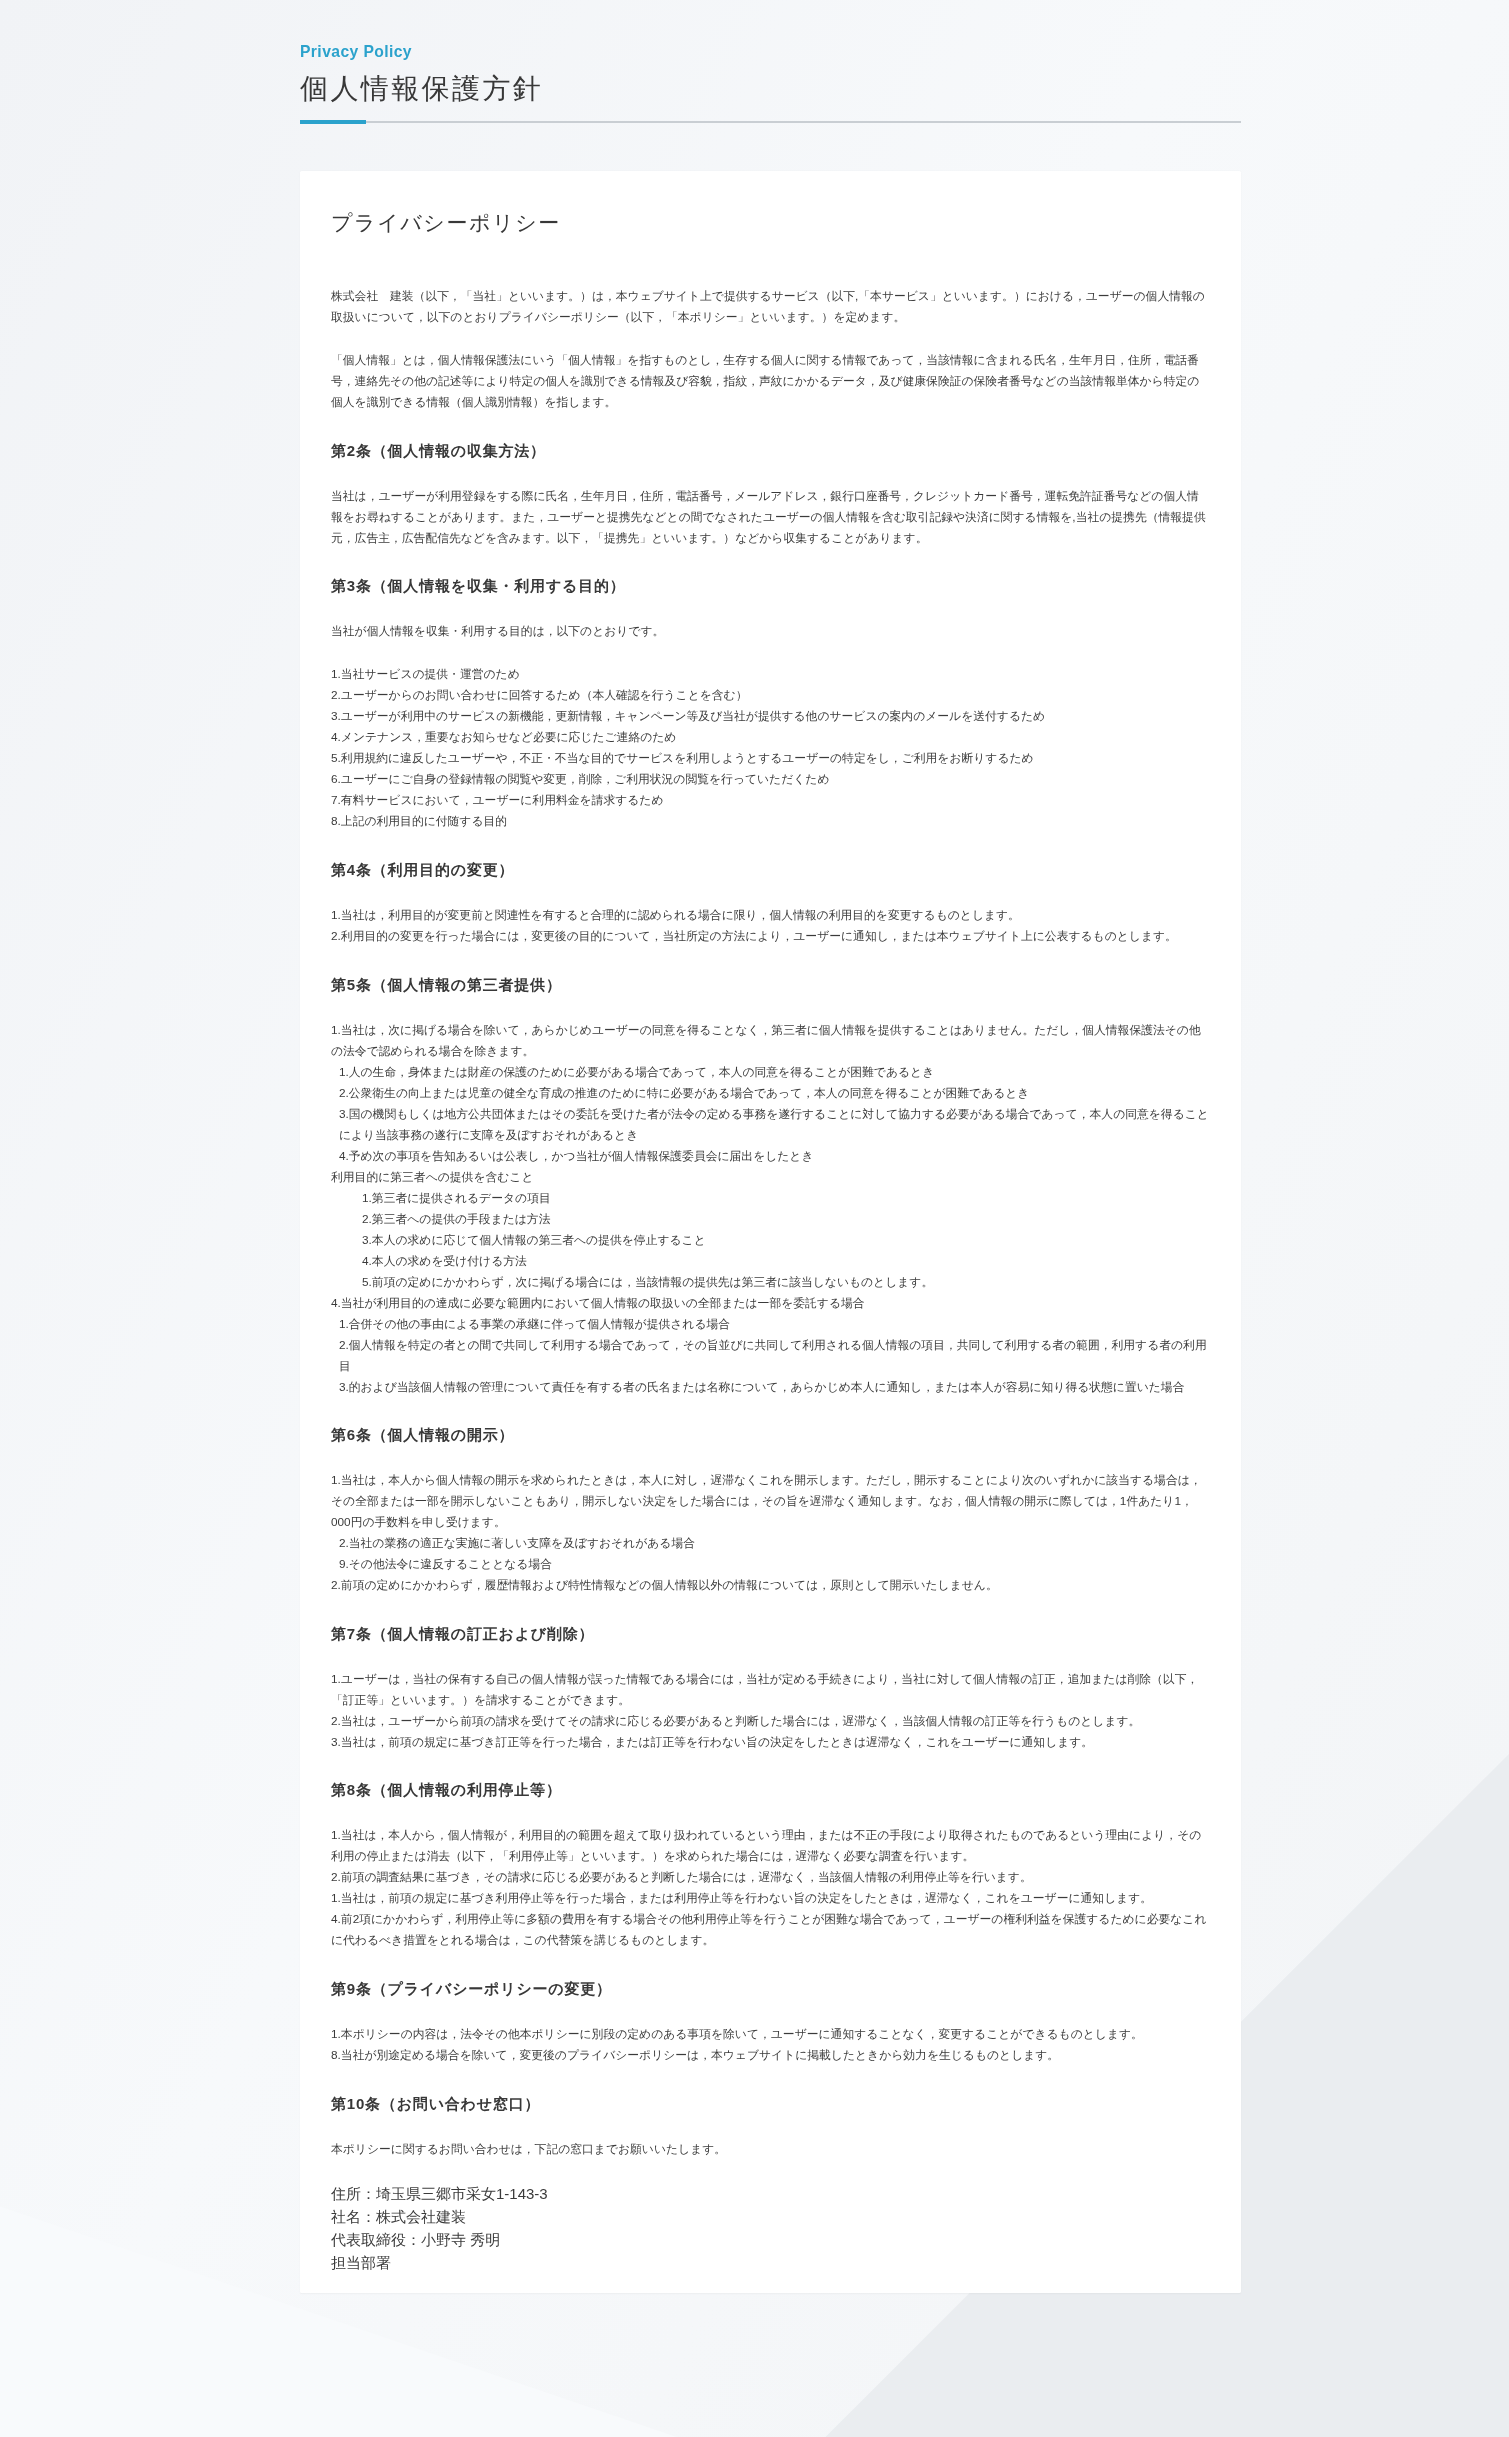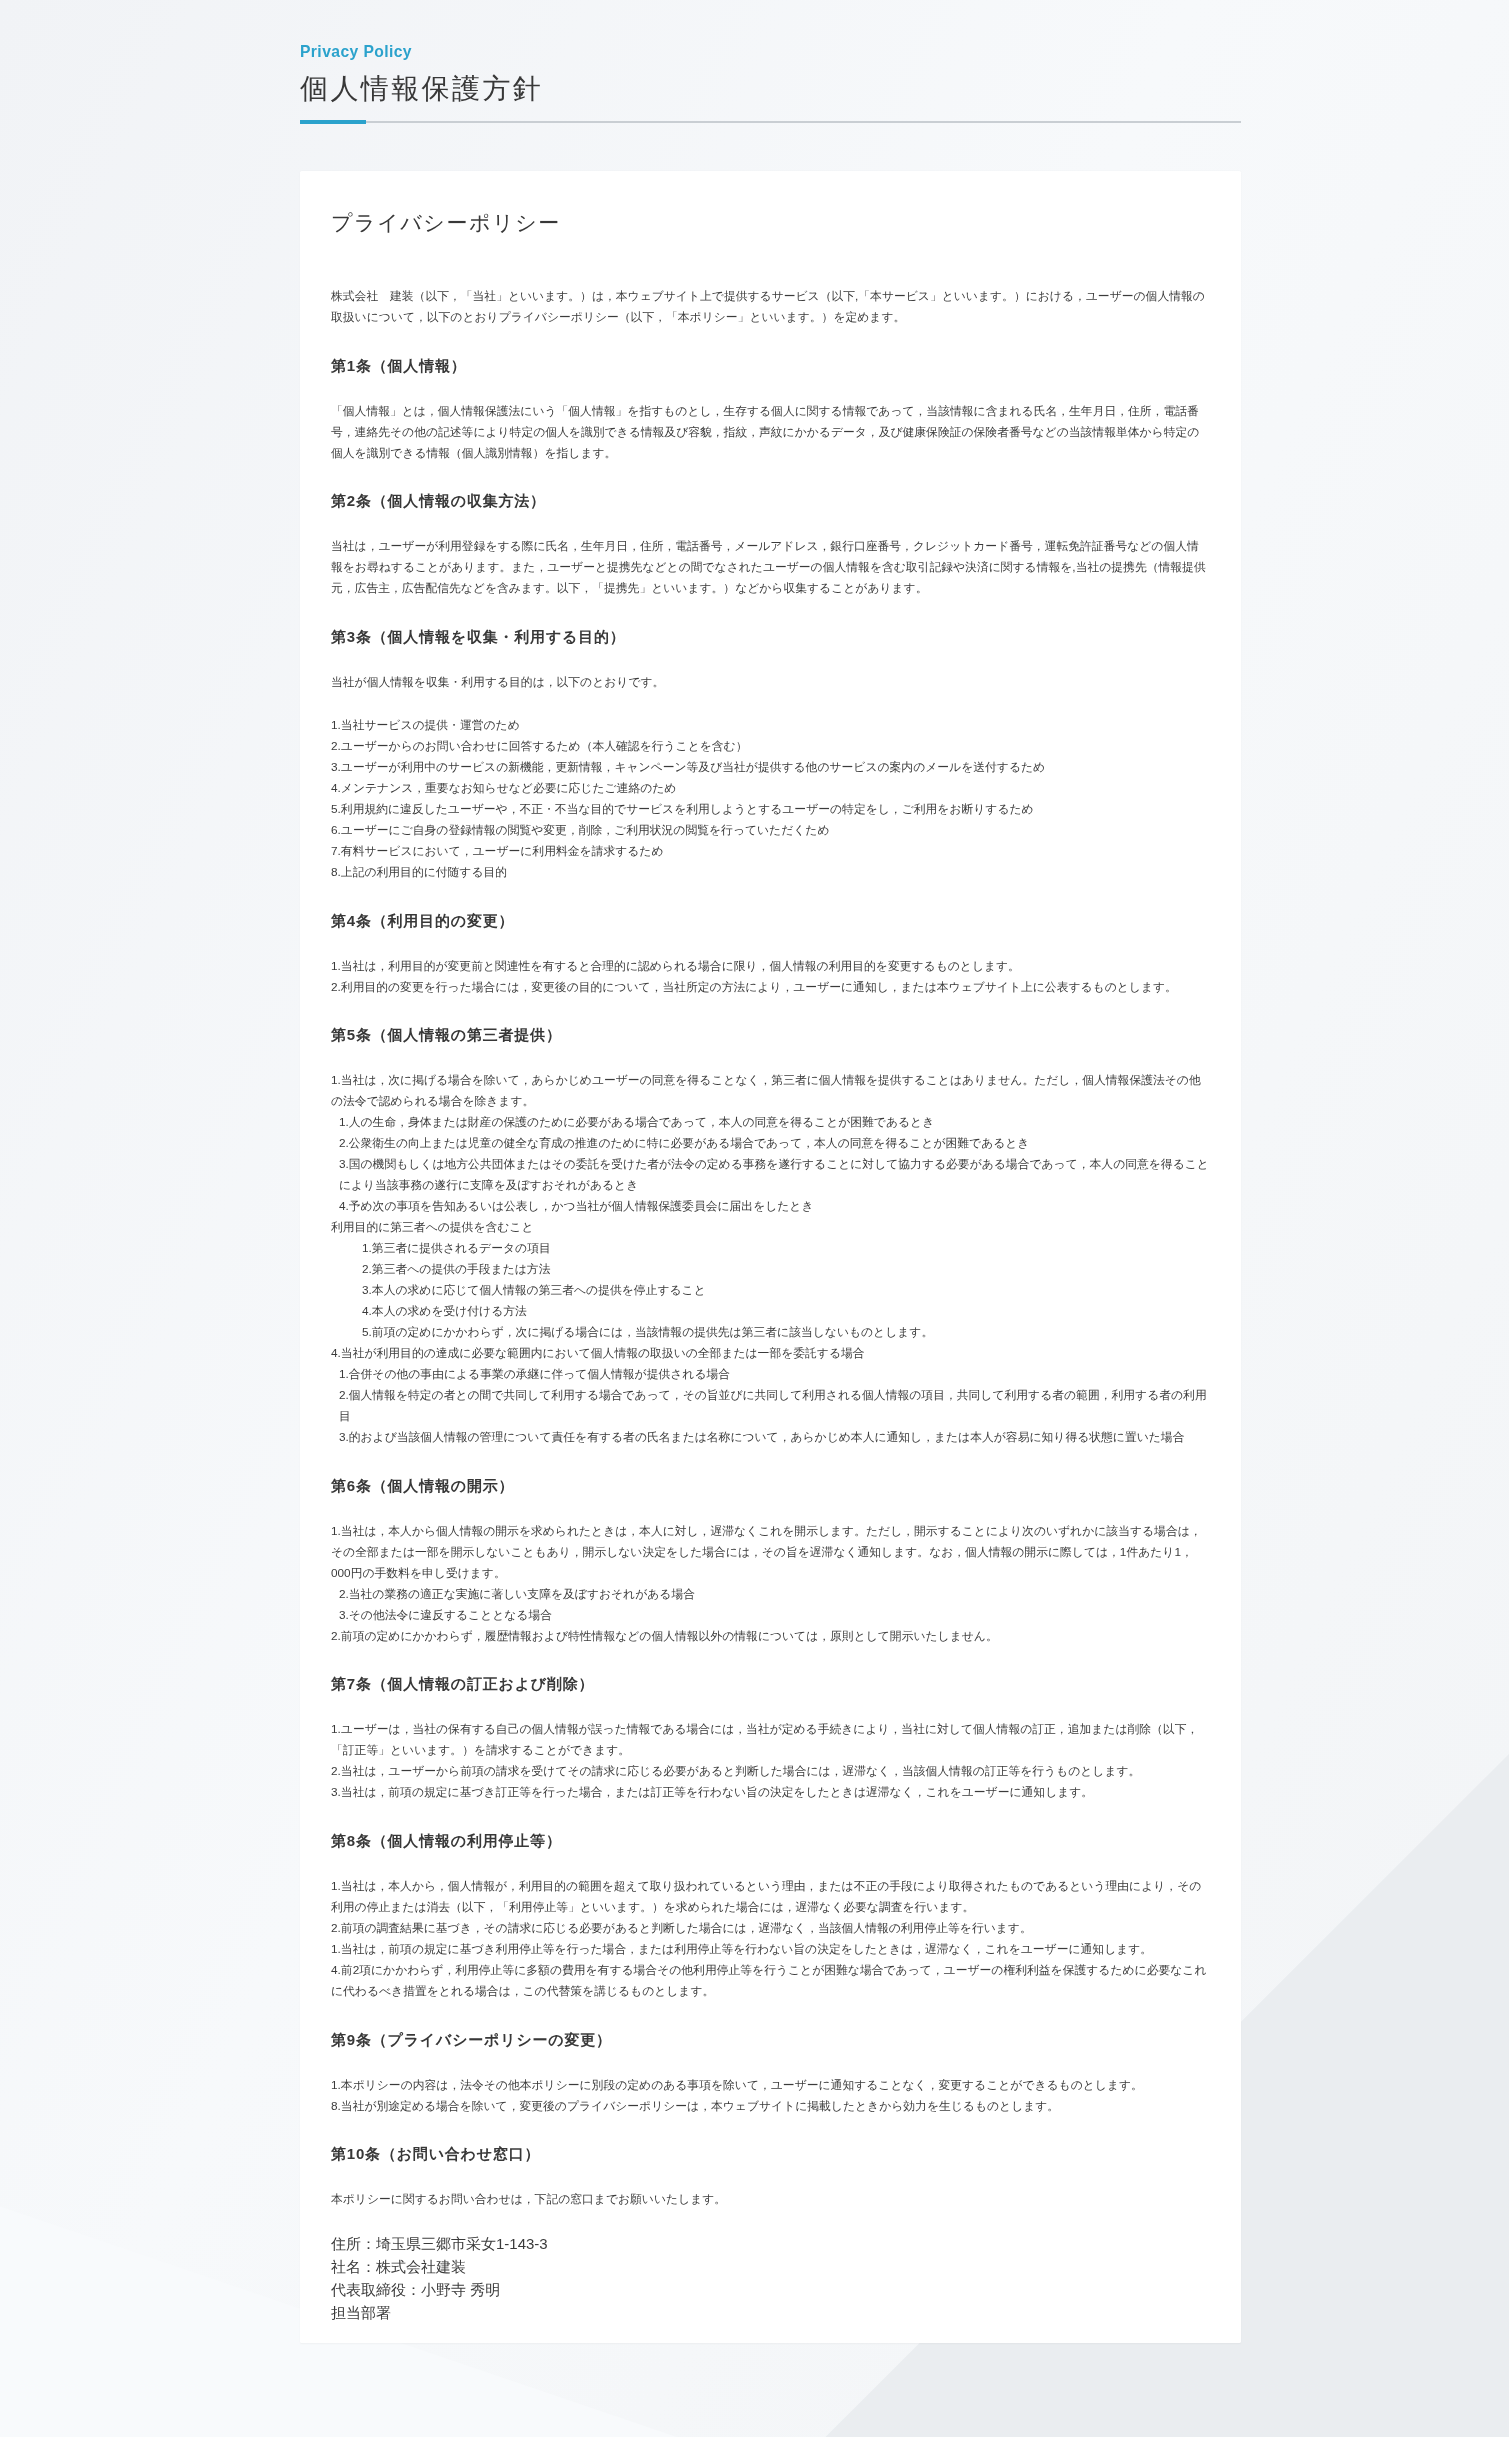--- a/index.html
+++ b/index.html
@@ -58,21 +58,20 @@
     <div class="divider">
       <span class="divider-line"></span>
       <span class="divider-accent"></span>
     </div>
   </header>
 
   <main class="card">
     <h2 class="policy-heading">プライバシーポリシー</h2>
     <p class="p">株式会社　建装（以下，「当社」といいます。）は，本ウェブサイト上で提供するサービス（以下,「本サービス」といいます。）における，ユーザーの個人情報の取扱いについて，以下のとおりプライバシーポリシー（以下，「本ポリシー」といいます。）を定めます。</p>
     <div id="sections">
-        <h3 class="sec-title">第1条（個人情報）</h3>
         <div class="p">「個人情報」とは，個人情報保護法にいう「個人情報」を指すものとし，生存する個人に関する情報であって，当該情報に含まれる氏名，生年月日，住所，電話番号，連絡先その他の記述等により特定の個人を識別できる情報及び容貌，指紋，声紋にかかるデータ，及び健康保険証の保険者番号などの当該情報単体から特定の個人を識別できる情報（個人識別情報）を指します。</div>
         <h3 class="sec-title">第2条（個人情報の収集方法）</h3>
         <div class="p">当社は，ユーザーが利用登録をする際に氏名，生年月日，住所，電話番号，メールアドレス，銀行口座番号，クレジットカード番号，運転免許証番号などの個人情報をお尋ねすることがあります。また，ユーザーと提携先などとの間でなされたユーザーの個人情報を含む取引記録や決済に関する情報を,当社の提携先（情報提供元，広告主，広告配信先などを含みます。以下，「提携先」といいます。）などから収集することがあります。</div>
         <h3 class="sec-title">第3条（個人情報を収集・利用する目的）</h3>
         <div class="p">当社が個人情報を収集・利用する目的は，以下のとおりです。</div>
         <div class="li l1">1.当社サービスの提供・運営のため</div>
         <div class="li l1">2.ユーザーからのお問い合わせに回答するため（本人確認を行うことを含む）</div>
         <div class="li l1">3.ユーザーが利用中のサービスの新機能，更新情報，キャンペーン等及び当社が提供する他のサービスの案内のメールを送付するため</div>
         <div class="li l1">4.メンテナンス，重要なお知らせなど必要に応じたご連絡のため</div>
         <div class="li l1">5.利用規約に違反したユーザーや，不正・不当な目的でサービスを利用しようとするユーザーの特定をし，ご利用をお断りするため</div>
@@ -94,21 +93,21 @@
         <div class="li l3">3.本人の求めに応じて個人情報の第三者への提供を停止すること</div>
         <div class="li l3">4.本人の求めを受け付ける方法</div>
         <div class="li l3">5.前項の定めにかかわらず，次に掲げる場合には，当該情報の提供先は第三者に該当しないものとします。</div>
         <div class="li l1">4.当社が利用目的の達成に必要な範囲内において個人情報の取扱いの全部または一部を委託する場合</div>
         <div class="li l2">1.合併その他の事由による事業の承継に伴って個人情報が提供される場合</div>
         <div class="li l2">2.個人情報を特定の者との間で共同して利用する場合であって，その旨並びに共同して利用される個人情報の項目，共同して利用する者の範囲，利用する者の利用目</div>
         <div class="li l2">3.的および当該個人情報の管理について責任を有する者の氏名または名称について，あらかじめ本人に通知し，または本人が容易に知り得る状態に置いた場合</div>
         <h3 class="sec-title">第6条（個人情報の開示）</h3>
         <div class="li l1">1.当社は，本人から個人情報の開示を求められたときは，本人に対し，遅滞なくこれを開示します。ただし，開示することにより次のいずれかに該当する場合は，その全部または一部を開示しないこともあり，開示しない決定をした場合には，その旨を遅滞なく通知します。なお，個人情報の開示に際しては，1件あたり1，000円の手数料を申し受けます。</div>
         <div class="li l2">2.当社の業務の適正な実施に著しい支障を及ぼすおそれがある場合</div>
-        <div class="li l2">3.その他法令に違反することとなる場合</div>
+        <div class="li l2">9.その他法令に違反することとなる場合</div>
         <div class="li l1">2.前項の定めにかかわらず，履歴情報および特性情報などの個人情報以外の情報については，原則として開示いたしません。</div>
         <h3 class="sec-title">第7条（個人情報の訂正および削除）</h3>
         <div class="li l1">1.ユーザーは，当社の保有する自己の個人情報が誤った情報である場合には，当社が定める手続きにより，当社に対して個人情報の訂正，追加または削除（以下，「訂正等」といいます。）を請求することができます。</div>
         <div class="li l1">2.当社は，ユーザーから前項の請求を受けてその請求に応じる必要があると判断した場合には，遅滞なく，当該個人情報の訂正等を行うものとします。</div>
         <div class="li l1">3.当社は，前項の規定に基づき訂正等を行った場合，または訂正等を行わない旨の決定をしたときは遅滞なく，これをユーザーに通知します。</div>
         <h3 class="sec-title">第8条（個人情報の利用停止等）</h3>
         <div class="li l1">1.当社は，本人から，個人情報が，利用目的の範囲を超えて取り扱われているという理由，または不正の手段により取得されたものであるという理由により，その利用の停止または消去（以下，「利用停止等」といいます。）を求められた場合には，遅滞なく必要な調査を行います。</div>
         <div class="li l1">2.前項の調査結果に基づき，その請求に応じる必要があると判断した場合には，遅滞なく，当該個人情報の利用停止等を行います。</div>
         <div class="li l1">1.当社は，前項の規定に基づき利用停止等を行った場合，または利用停止等を行わない旨の決定をしたときは，遅滞なく，これをユーザーに通知します。</div>
         <div class="li l1">4.前2項にかかわらず，利用停止等に多額の費用を有する場合その他利用停止等を行うことが困難な場合であって，ユーザーの権利利益を保護するために必要なこれに代わるべき措置をとれる場合は，この代替策を講じるものとします。</div>

